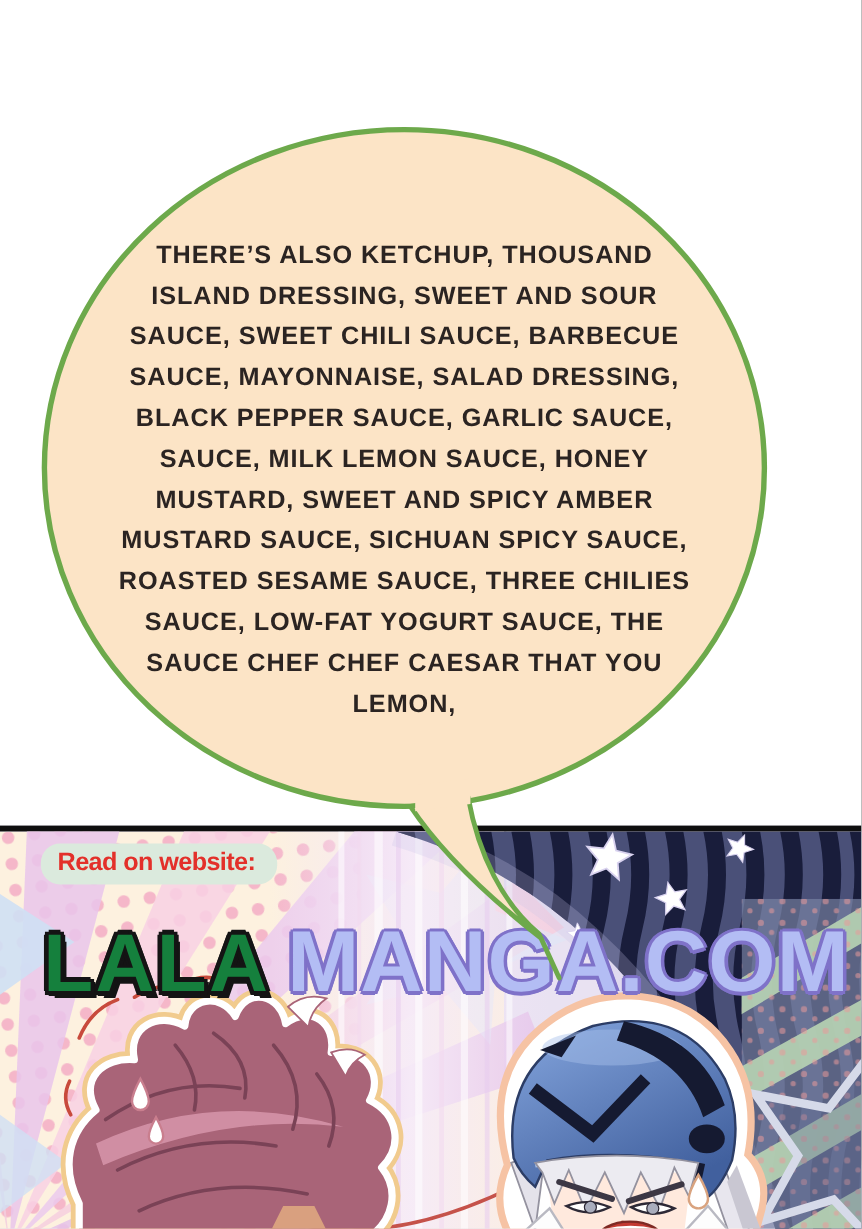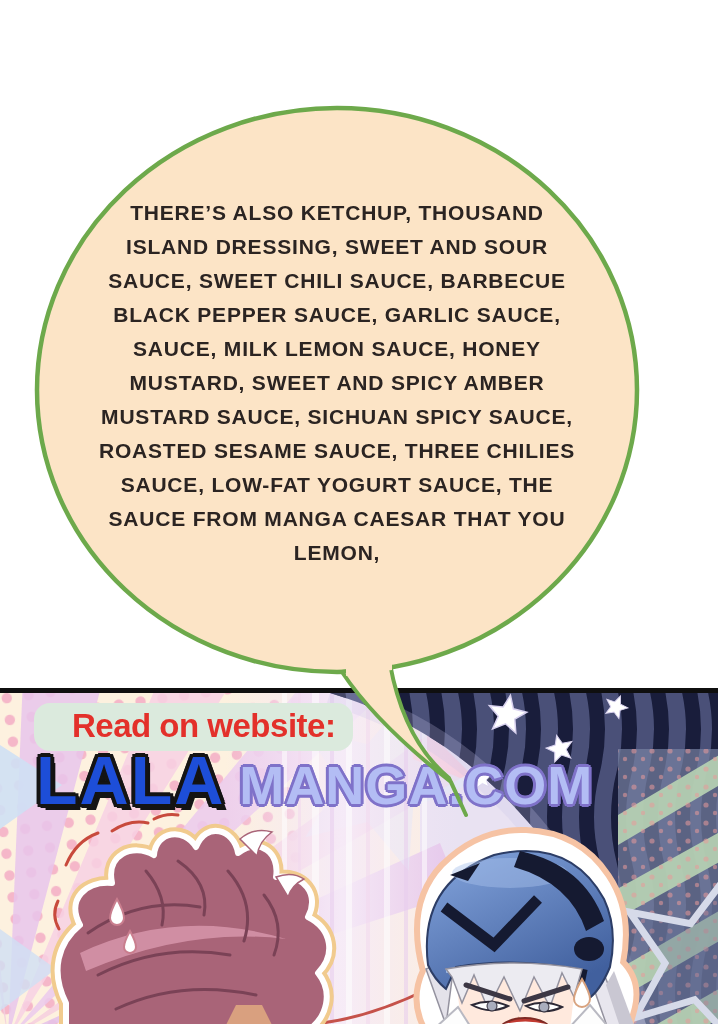--- a/index.html
+++ b/index.html
@@ -12,26 +12,26 @@
                letter-spacing:0.8px;color:#2b2422;}
   
   .panel{position:absolute;left:0;top:688px;width:718px;height:336px;background:#e9e2f2;
          border-top:5px solid #0f0f0f;box-sizing:content-box;overflow:visible;}
   .panel-bg{position:absolute;left:0;top:0;width:718px;height:336px;z-index:1;}
   .char{position:absolute;z-index:3;}
   .char-left{left:28px;top:110px;width:404px;height:226px;}
   .char-right{left:392px;top:128px;width:252px;height:208px;}
   .badge{position:absolute;left:34px;top:10px;z-index:4;background:#dbeadd;border-radius:16px;
          padding:4px 18px 6px 14px;}
-  .badge span{font-weight:900;font-size:33px;letter-spacing:-0.5px;color:#e3302a;margin-left:24px;}
+  .badge span{font-weight:900;font-size:21px;letter-spacing:-0.5px;color:#e3302a;}
   .sitename{position:absolute;left:36px;top:48px;z-index:4;display:flex;align-items:baseline;white-space:nowrap;}
-  .lala{font-weight:900;font-size:68px;letter-spacing:2px;color:#1d4ed8;
+  .lala{font-weight:900;font-size:68px;letter-spacing:2px;color:#15803d;
         text-shadow:-3px -3px 0 #141414,3px -3px 0 #141414,-3px 3px 0 #141414,3px 3px 0 #141414,
-                    -4px 0 0 #141414,4px 0 0 #141414,0 -4px 0 #141414,0 4px 0 #141414,5px 6px 0 #141414;}
-  .mangacom{font-weight:900;font-size:54px;letter-spacing:1px;color:#b3bdf4;margin-left:14px;
+                    -4px 0 0 #141414,4px 0 0 #141414,0 -4px 0 #141414,0 4px 0 #141414,5px 6px 0 #141414;margin-top:23px;}
+  .mangacom{font-weight:900;font-size:72px;letter-spacing:1px;color:#b3bdf4;margin-left:14px;
         text-shadow:-2px -2px 0 #7f72c9,2px -2px 0 #7f72c9,-2px 2px 0 #7f72c9,2px 2px 0 #7f72c9,
                     -3px 0 0 #7f72c9,3px 0 0 #7f72c9,0 -3px 0 #7f72c9,0 3px 0 #7f72c9;text-align:center;}
 </style>
 </head>
 <body>
 
 <div class="page">
 
   <div class="panel">
 
@@ -220,23 +220,24 @@
   <svg class="bubble-svg" viewBox="0 0 718 840">
     <ellipse cx="337" cy="390" rx="300" ry="282" fill="#fce4c6" stroke="#6da94b" stroke-width="4.5"></ellipse>
     <path d="M 342,672 C 370,714 414,753 451,782 L 466,815 L 449,778 C 419,753 399,713 390,664 Z" fill="#fce4c6" stroke="#6da94b" stroke-width="4" stroke-linejoin="round"></path>
     <path d="M 346,654 L 392,649 L 392,670 L 346,676 Z" fill="#fce4c6"></path>
   </svg>
 
   <div class="bubble-text">
     <div>THERE’S ALSO KETCHUP, THOUSAND</div>
     <div>ISLAND DRESSING, SWEET AND SOUR</div>
     <div>SAUCE, SWEET CHILI SAUCE, BARBECUE</div>
+    <div>SAUCE, MAYONNAISE, SALAD DRESSING,</div>
     <div>BLACK PEPPER SAUCE, GARLIC SAUCE,</div>
     <div>SAUCE, MILK LEMON SAUCE, HONEY</div>
     <div>MUSTARD, SWEET AND SPICY AMBER</div>
     <div>MUSTARD SAUCE, SICHUAN SPICY SAUCE,</div>
     <div>ROASTED SESAME SAUCE, THREE CHILIES</div>
     <div>SAUCE, LOW-FAT YOGURT SAUCE, THE</div>
-    <div>SAUCE FROM MANGA CAESAR THAT YOU</div>
+    <div>SAUCE CHEF CHEF CAESAR THAT YOU</div>
     <div>LEMON,</div>
   </div>
 
 </div>
 
 </body></html>

